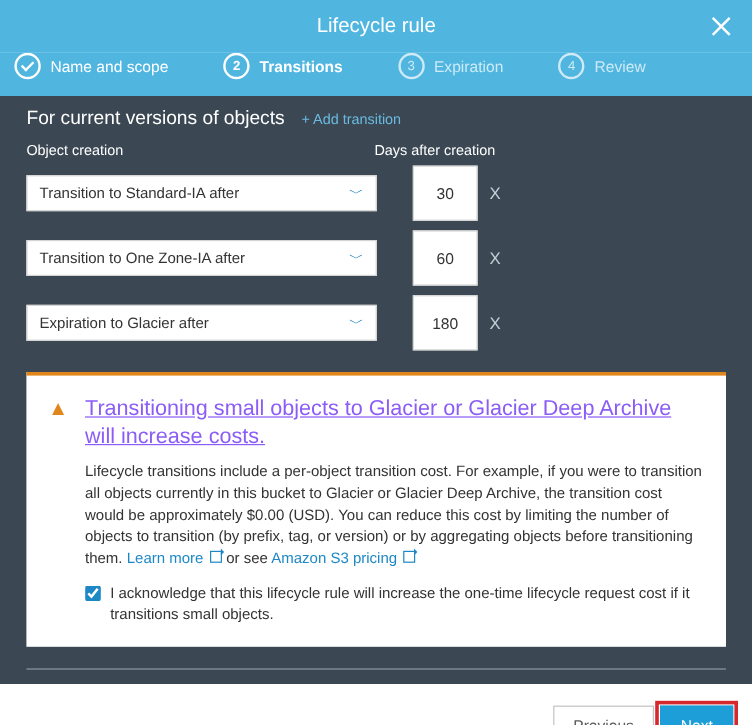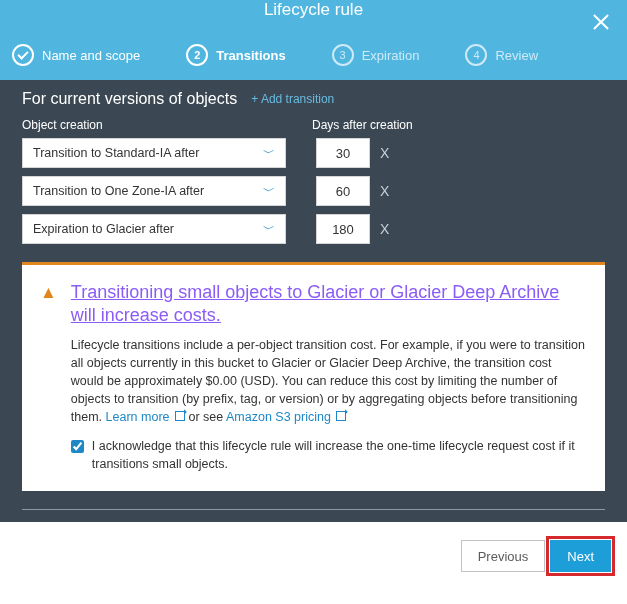--- a/index.html
+++ b/index.html
@@ -1,40 +1,40 @@
 <!DOCTYPE html>
 <html><head>
 <meta charset="utf-8">
 <style>
   * { box-sizing: border-box; margin: 0; padding: 0; }
   body { font-family: "Helvetica Neue", Arial, sans-serif; font-size: 13px; background: #fff; width: 627px; }
   .modal { width: 627px; }
-  .header { background: #50b6e0; color: #fff; height: 44px; display: flex; align-items: flex-start; justify-content: center; position: relative; }
+  .header { background: #50b6e0; color: #fff; height: 44px; display: flex; align-items: center; justify-content: center; position: relative; }
   .header-title { font-size: 17px; font-weight: 400; }
   .close-icon { position: absolute; right: 16px; top: 12px; width: 20px; height: 20px; cursor: pointer; }
   .close-icon::before, .close-icon::after { content:""; position:absolute; left:9px; top:0; width:2px; height:20px; background:#fff; }
   .close-icon::before { transform: rotate(45deg); }
   .close-icon::after { transform: rotate(-45deg); }
   .steps { background: #50b6e0; display:flex; align-items:center; padding: 0 12px 14px 12px; gap: 12px; }
   .step { display:flex; align-items:center; color:#cdeaf6; font-size:13px; margin-right: 34px; }
   .step.active { color:#fff; font-weight:600; }
   .step.done { color:#fff; }
   .step-circle { width:22px; height:22px; border:2px solid currentColor; border-radius:50%; display:flex; align-items:center; justify-content:center; font-size:11px; margin-right:8px; }
   .step.done .step-circle { background: transparent; }
   .check { width:10px; height:6px; border-left:2px solid #fff; border-bottom:2px solid #fff; transform: rotate(-45deg); margin-top:-3px; }
   .body { background: #3b4853; padding: 8px 22px 12px 22px; min-height: 430px; }
   .section-title { color:#fff; font-size:16px; font-weight:400; }
   .section-row { display:flex; align-items:center; gap:14px; margin-top:2px; margin-bottom:10px;}
   .add-link { color:#6abae0; font-size:12px; cursor:pointer; }
   .labels { display:flex; color:#fff; font-size:12px; margin-bottom:6px; }
   .label-left { width:290px; }
   .row { display:flex; align-items:center; margin-bottom:8px; }
-  .select { width:264px; height:30px; background:#fff; border:1px solid #d5d5d5; display:flex; align-items:center; justify-content:space-between; padding:0 10px; font-size:12.5px; color:#333; cursor:pointer; }
+  .select { width:292px; height:30px; background:#fff; border:1px solid #d5d5d5; display:flex; align-items:center; justify-content:space-between; padding:0 10px; font-size:12.5px; color:#333; cursor:pointer; }
   .chev { color:#1e88c7; font-size:12px; }
-  .days-input { width:54px; height:30px; background:#fff; border:1px solid #d5d5d5; margin-left:30px; text-align:center; font-size:13px; color:#333; }
+  .days-input { width:54px; height:46px; background:#fff; border:1px solid #d5d5d5; margin-left:30px; text-align:center; font-size:13px; color:#333; }
   .remove { color:#c6cfd6; margin-left:10px; font-size:14px; cursor:pointer; }
   .warning-box { background:#fff; border-top:3px solid #e0861c; padding:16px 18px 18px 18px; margin-top:18px; display:flex; gap:14px; }
   .warn-icon { color:#e0861c; font-size:17px; flex:0 0 auto; margin-top:2px; }
   .warn-title { color:#8b5cf6; font-size:18px; line-height:1.3; margin-bottom:8px;text-decoration:underline; }
   .warn-text { color:#333; font-size:12.5px; line-height:1.45; }
   .link { color:#1e88c7; cursor:pointer; }
   .ext-icon { display:inline-block; width:10px; height:10px; border:1px solid #1e88c7; position:relative; margin-left:2px; vertical-align:baseline;}
   .ext-icon::after { content:""; position:absolute; right:-2px; top:-2px; width:0; height:0; border-left:4px solid transparent; border-bottom:4px solid #1e88c7; transform:rotate(-45deg);}
   .ack-row { display:flex; align-items:flex-start; gap:8px; margin-top:12px; }
   .ack-row input { margin-top:2px; accent-color:#1e88c7; }

